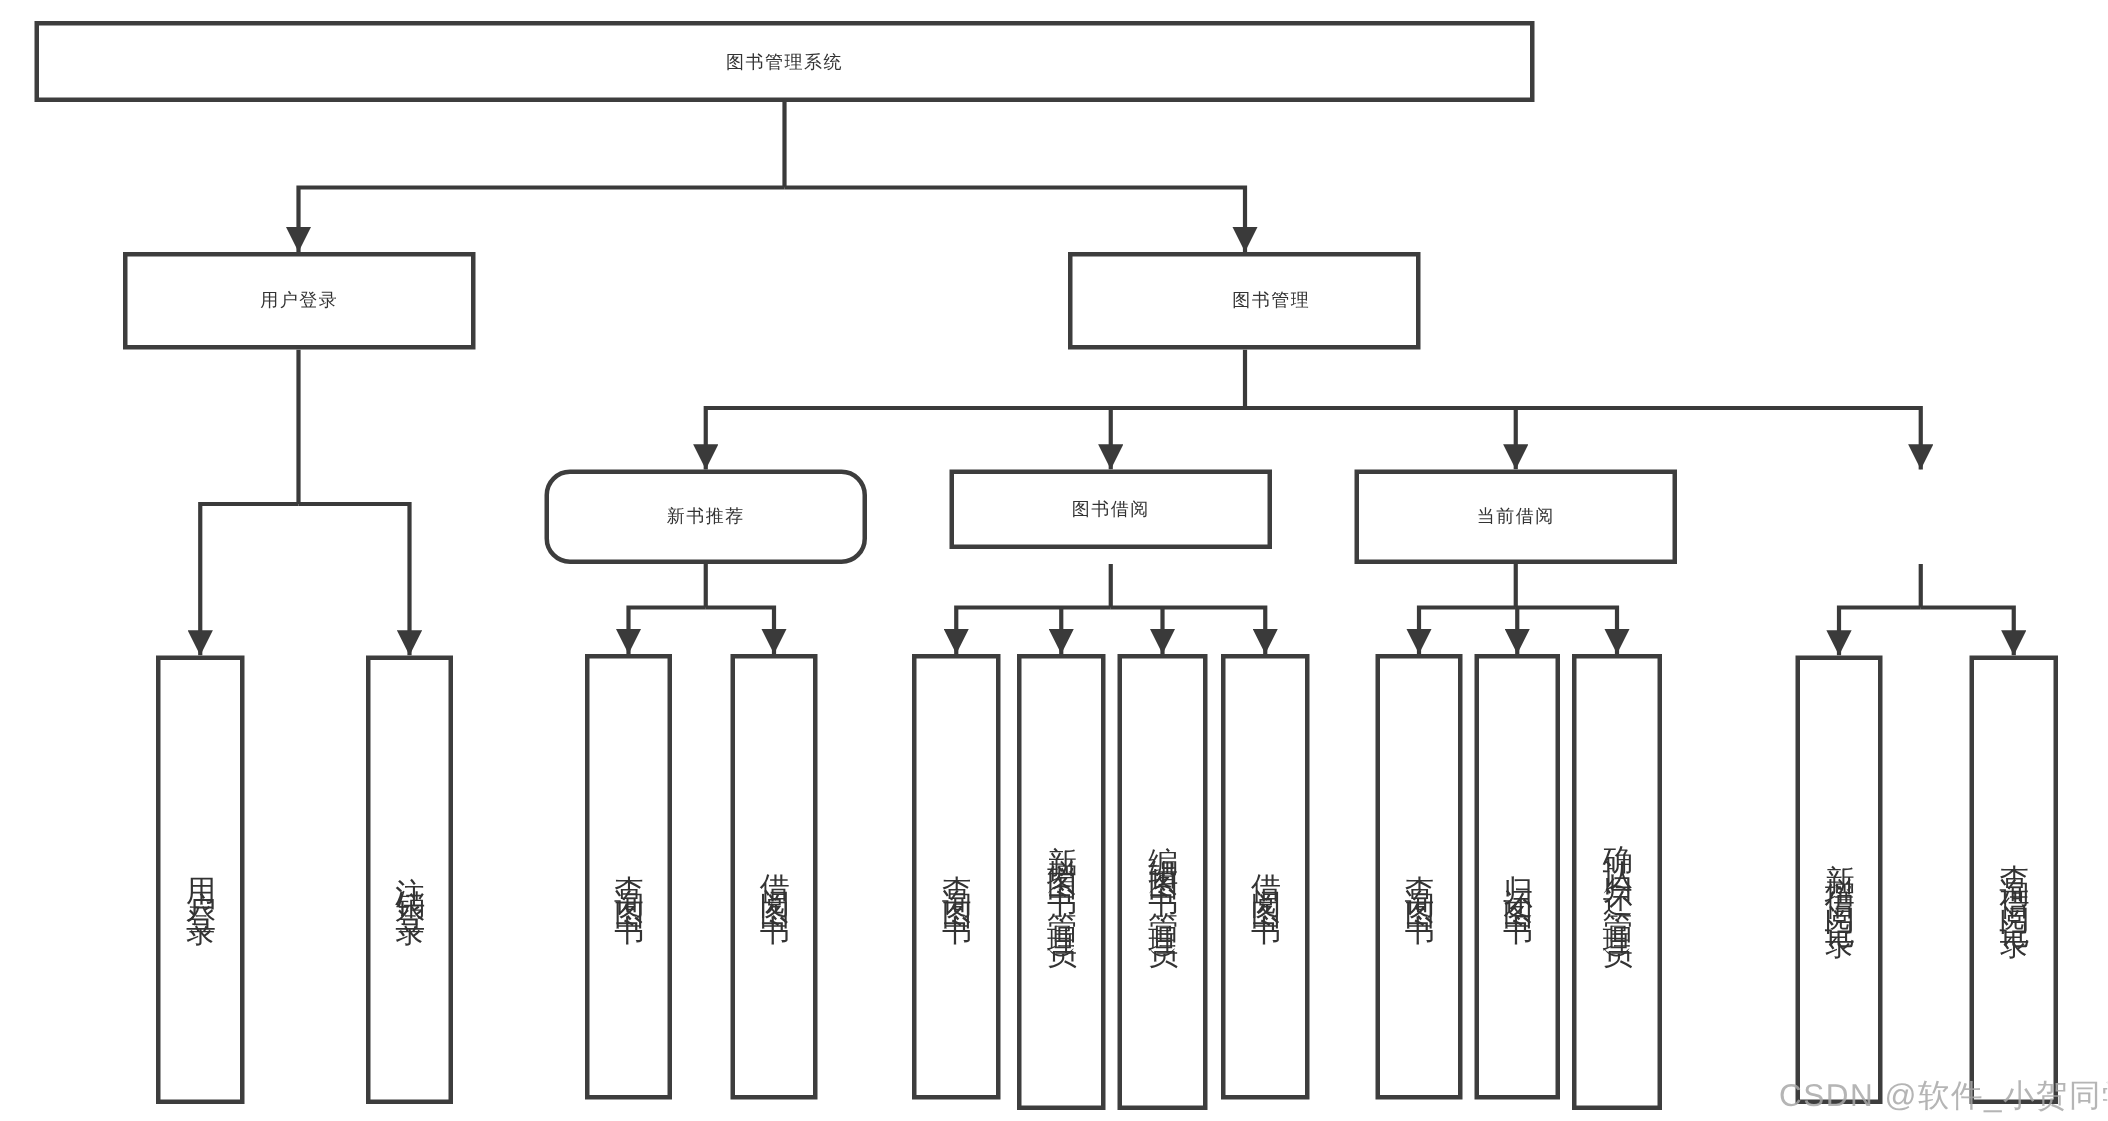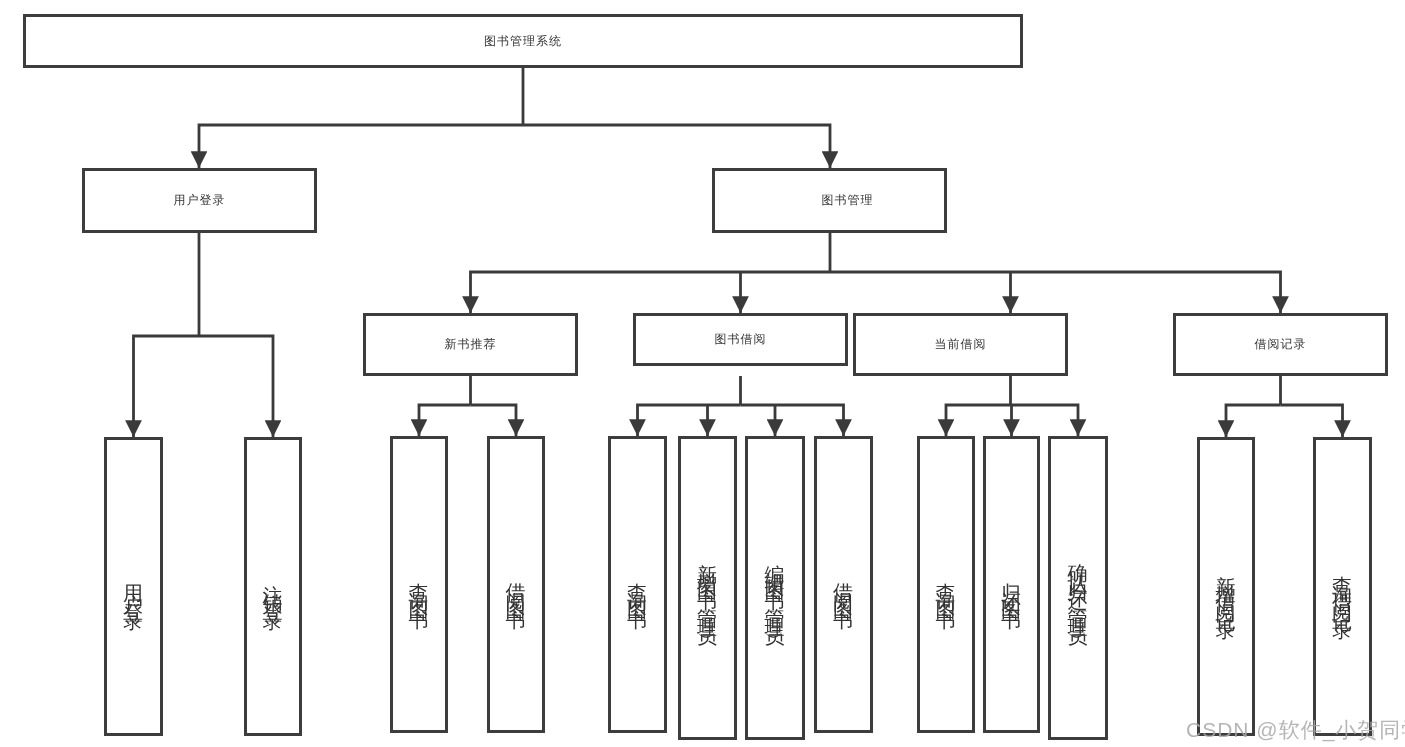--- a/index.html
+++ b/index.html
@@ -43,23 +43,23 @@
     letter-spacing: 9px;
     line-height: 1;
     font-size: 20px;
   }
   
   .n-root          { left: 23px;   top: 14px;  width: 1000px; height: 54px; }
   
   .n-user-login    { left: 82px;   top: 168px; width: 235px;  height: 65px; }
   .n-book-mgmt     { left: 712px;  top: 168px; width: 235px;  height: 65px; padding-left: 36px; }
   
-  .n-new-rec       { left: 363px;  top: 313px; width: 215px;  height: 63px; }
+  .n-new-rec       { left: 363px;  top: 313px; width: 215px;  height: 63px; border-radius: 17px; }
   .n-book-borrow   { left: 633px;  top: 313px; width: 215px;  height: 53px; }
-  .n-cur-borrow    { left: 853px;  top: 313px; width: 215px;  height: 63px; }
+  .n-cur-borrow    { left: 903px;  top: 313px; width: 215px;  height: 63px; }
   .n-borrow-rec    { left: 1173px; top: 313px; width: 215px;  height: 63px; }
   
   .l-u1 { left: 104px;  top: 437px; width: 59px; height: 299px; }
   .l-u2 { left: 244px;  top: 437px; width: 58px; height: 299px; }
   .l-n1 { left: 390px;  top: 436px; width: 58px; height: 297px; }
   .l-n2 { left: 487px;  top: 436px; width: 58px; height: 297px; }
   .l-b1 { left: 608px;  top: 436px; width: 59px; height: 297px; }
   .l-b2 { left: 678px;  top: 436px; width: 59px; height: 304px; }
   .l-b3 { left: 745px;  top: 436px; width: 60px; height: 304px; }
   .l-b4 { left: 814px;  top: 436px; width: 59px; height: 297px; }
@@ -129,21 +129,20 @@
   </svg>
 
   <div class="node n-root">图书管理系统</div>
 
   <div class="node n-user-login">用户登录</div>
   <div class="node n-book-mgmt">图书管理</div>
 
   <div class="node n-new-rec">新书推荐</div>
   <div class="node n-book-borrow">图书借阅</div>
   <div class="node n-cur-borrow">当前借阅</div>
-  <div class="node n-borrow-rec">借阅记录</div>
 
   <div class="node v l-u1">用户登录</div>
   <div class="node v l-u2">注销登录</div>
 
   <div class="node v l-n1">查询图书</div>
   <div class="node v l-n2">借阅图书</div>
 
   <div class="node v l-b1">查询图书</div>
   <div class="node v l-b2">新增图书（管理员）</div>
   <div class="node v l-b3">编辑图书（管理员）</div>

